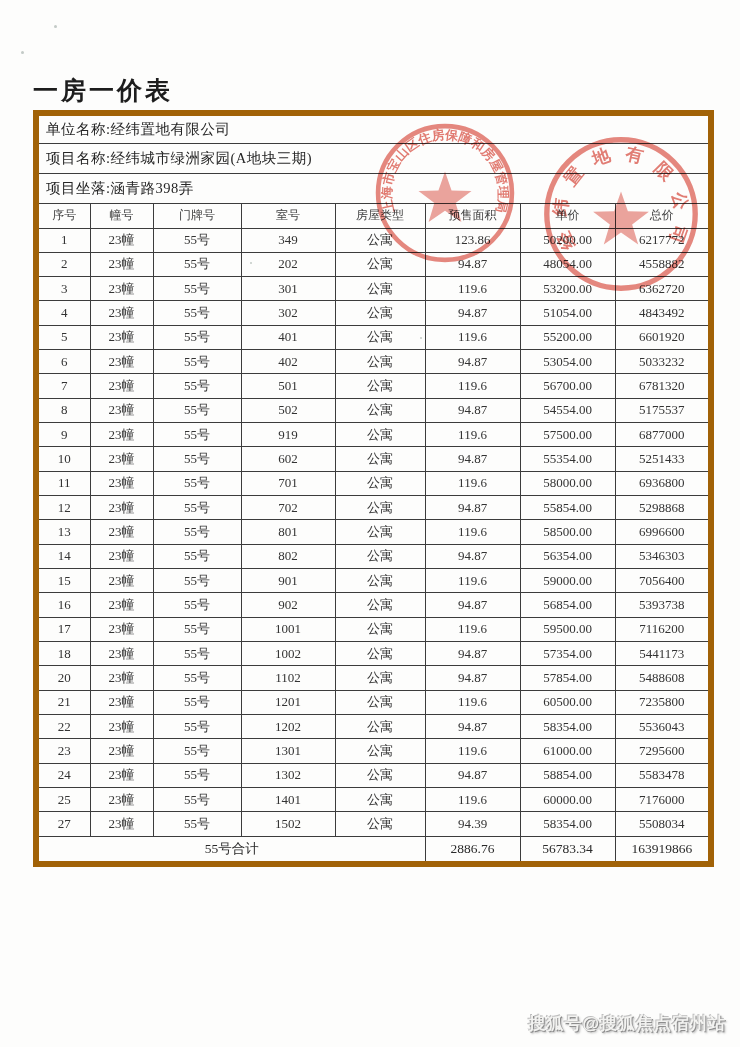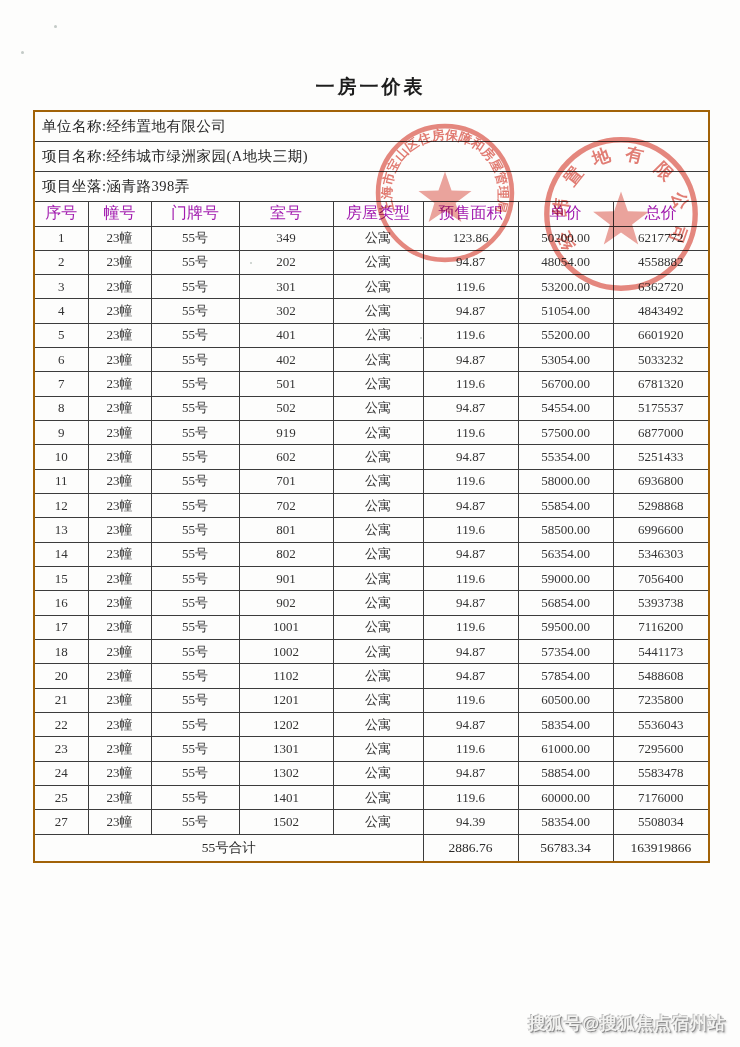--- a/index.html
+++ b/index.html
@@ -4,41 +4,41 @@
 <style>
   html,body{margin:0;padding:0;}
   body{
     width:740px;height:1047px;position:relative;overflow:hidden;
     background:#fdfdfc;
     font-family:"Liberation Serif","DejaVu Serif",serif;
     color:#2e2e2e;
   }
   .doc-title{
     position:absolute;left:33px;top:74px;width:675px;
-    text-align:center;font-size:19px;font-weight:bold;color:#1d1d1d;
+    font-size:25px;font-weight:bold;color:#1d1d1d;
     letter-spacing:3px;
   }
   table.price-table{
     position:absolute;left:33px;top:110px;width:675px;
     border-collapse:collapse;table-layout:fixed;
-    border:2px solid #a16207;
+    border:6px solid #a16207;
   }
   .price-table td,.price-table th{
     border:1px solid #3c3c3c;
     border-top:1.5px solid #383838;
     text-align:center;vertical-align:middle;
     font-weight:normal;padding:0;overflow:hidden;white-space:nowrap;
   }
   tr.info-row{height:30px;}
   tr.info-row td{
     text-align:left;padding-left:7px;font-size:14.5px;color:#262626;
     letter-spacing:0.5px;
   }
   tr.header-row{height:25px;}
-  tr.header-row th{font-size:16px;color:#a21caf;}
+  tr.header-row th{font-size:12px;color:#404040;}
   tr.data-row{height:24.33px;}
   tr.data-row td{font-size:13px;color:#333;}
   tr.total-row{height:28px;padding-left:17px;}
   tr.total-row td{font-size:13.5px;color:#2a2a2a;}
   
   .seal{
     position:absolute;pointer-events:none;z-index:5;
     mix-blend-mode:multiply;filter:blur(0.35px);
   }
   .seal-left{left:366px;top:114px;width:158px;height:158px;}

